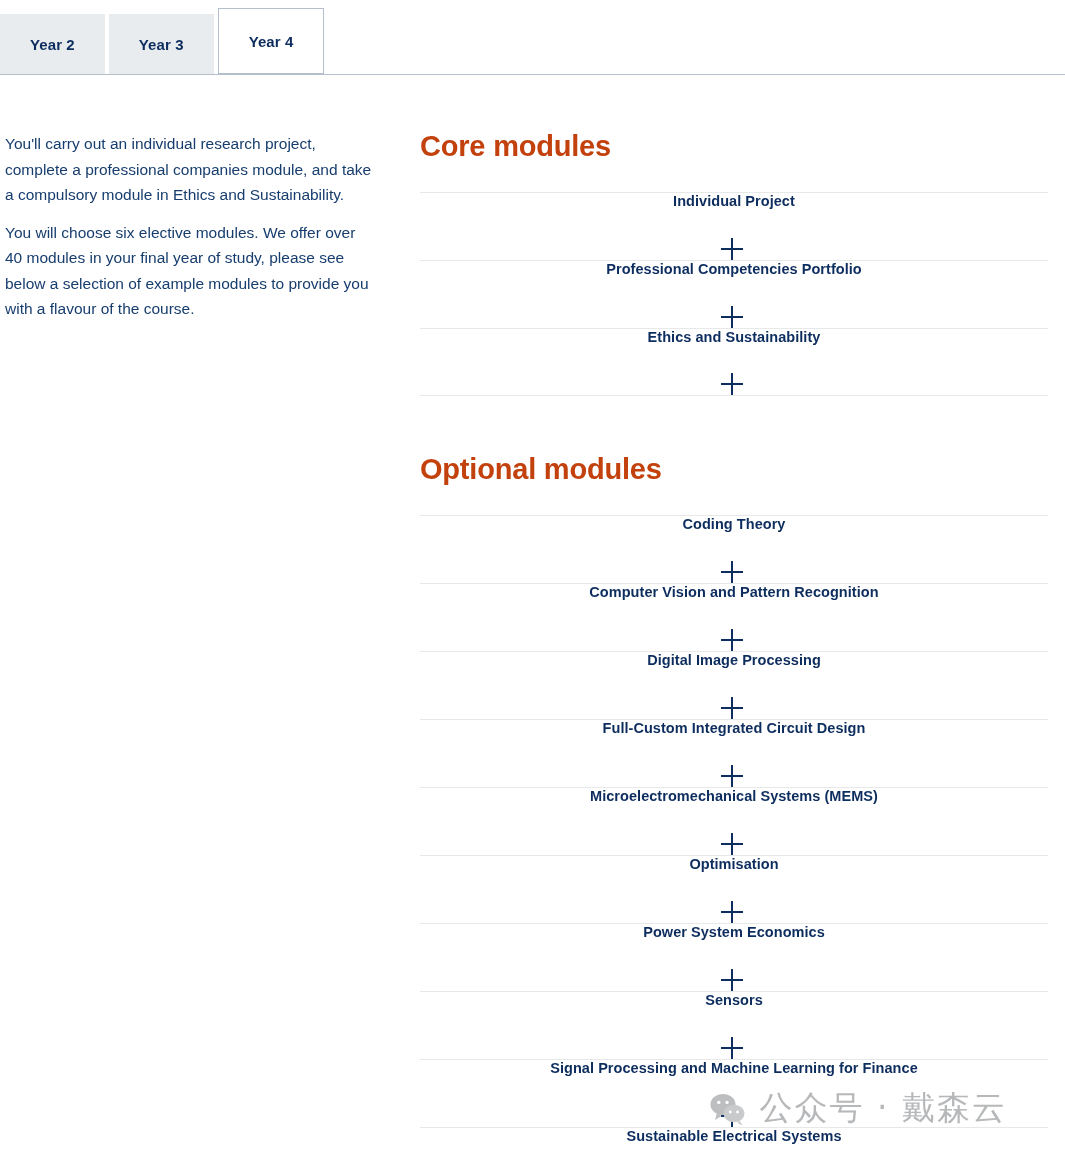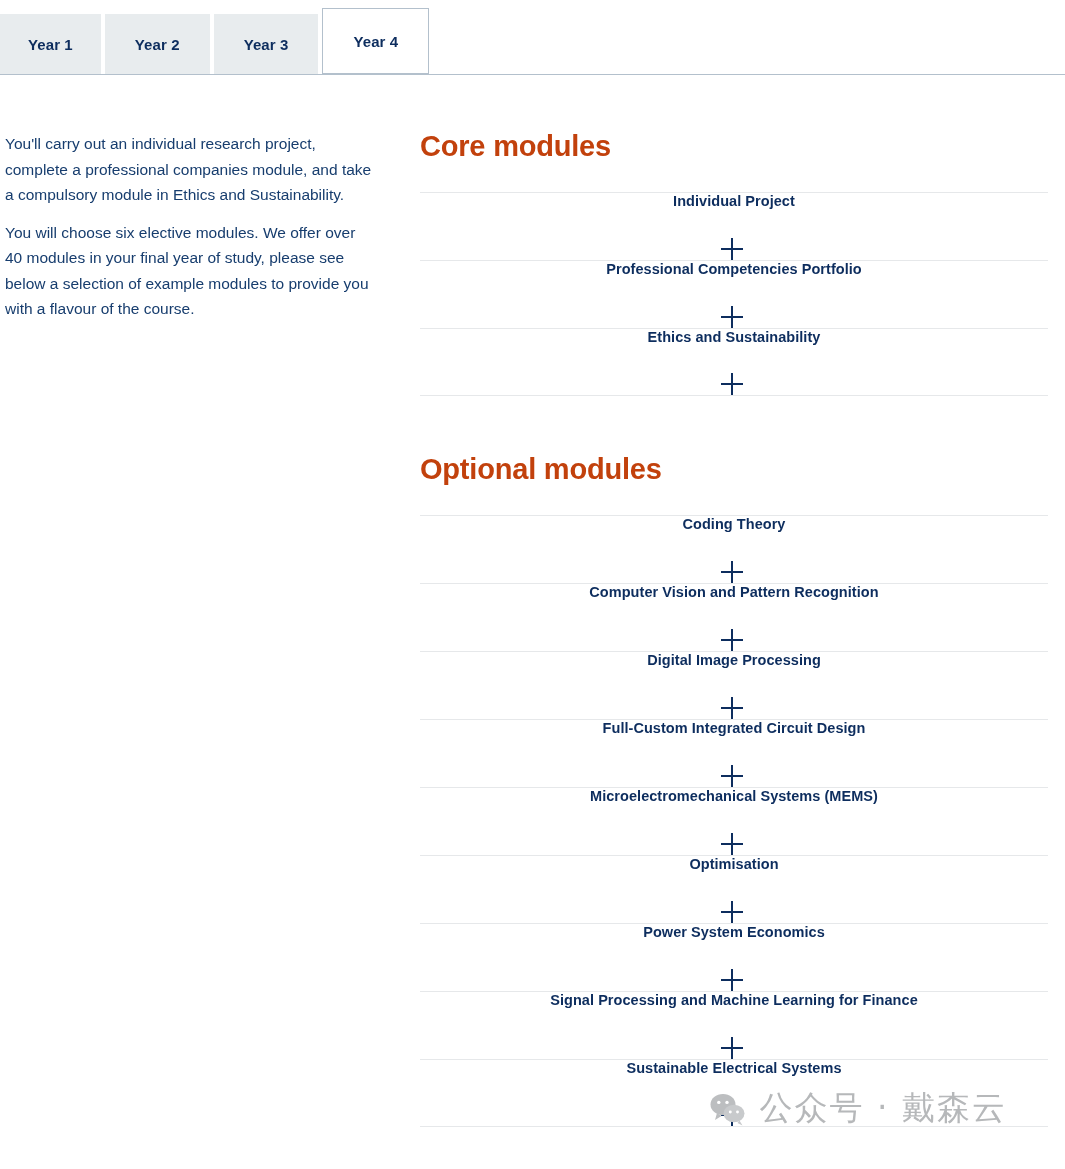--- a/index.html
+++ b/index.html
@@ -159,21 +159,20 @@
     letter-spacing: 2px;
     font-family: "DejaVu Sans", sans-serif;
     white-space: nowrap;
   }
 </style>
 </head>
 <body>
 
 <div class="tabs-wrap">
   <div class="tabs" id="tabs-container">
-      <div class="tab first">Year 1</div>
       <div class="tab">Year 2</div>
       <div class="tab">Year 3</div>
       <div class="tab active">Year 4</div>
     </div>
   <div class="tabs-rule"></div>
 </div>
 
 <div class="content">
 
   <div class="left-col">
@@ -221,20 +220,24 @@
           <div class="acc-item">
             <span class="acc-label">Microelectromechanical Systems (MEMS)</span>
             <span class="plus-icon"></span>
           </div>
           <div class="acc-item">
             <span class="acc-label">Optimisation</span>
             <span class="plus-icon"></span>
           </div>
           <div class="acc-item">
             <span class="acc-label">Power System Economics</span>
+            <span class="plus-icon"></span>
+          </div>
+          <div class="acc-item">
+            <span class="acc-label">Sensors</span>
             <span class="plus-icon"></span>
           </div>
           <div class="acc-item">
             <span class="acc-label">Signal Processing and Machine Learning for Finance</span>
             <span class="plus-icon"></span>
           </div>
           <div class="acc-item">
             <span class="acc-label">Sustainable Electrical Systems</span>
             <span class="plus-icon"></span>
           </div>

